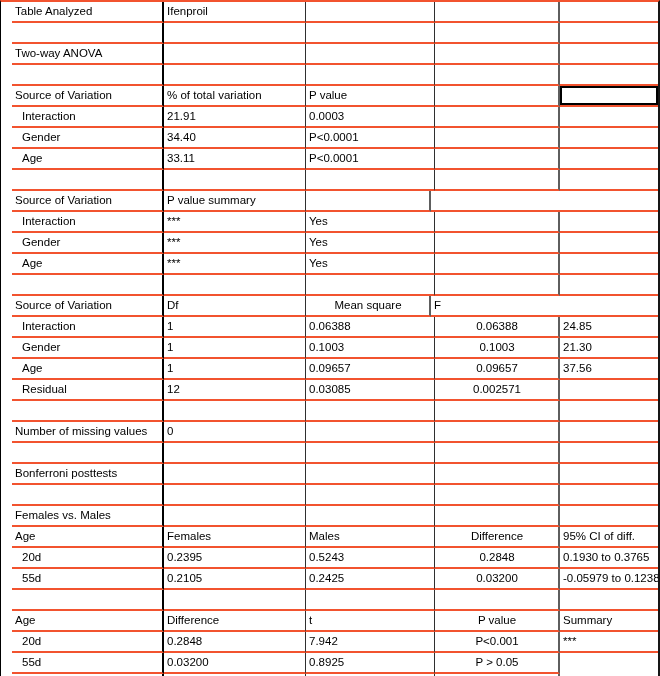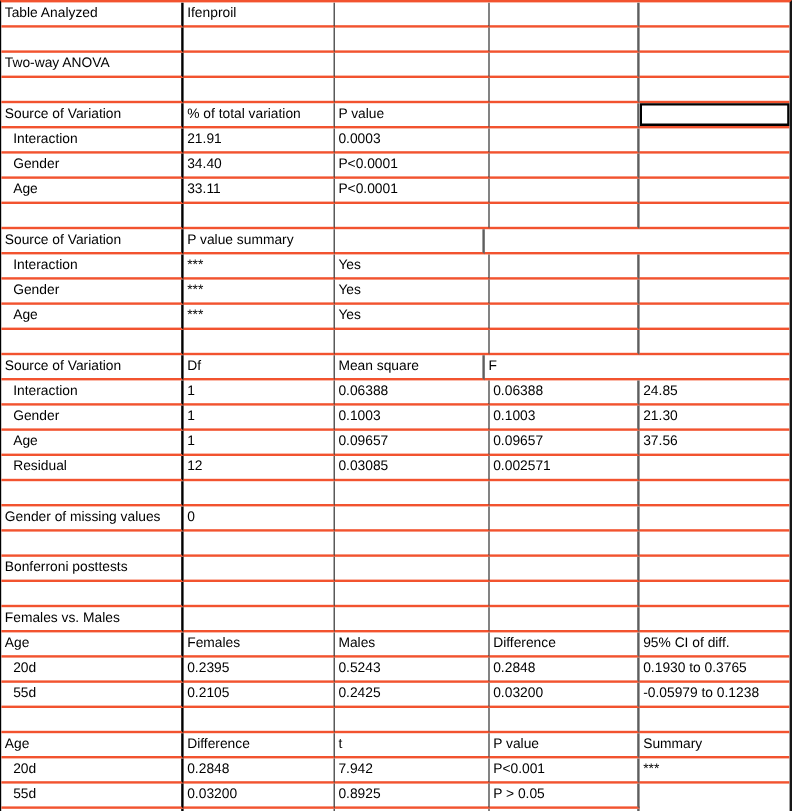--- a/index.html
+++ b/index.html
@@ -9,34 +9,34 @@
     box-sizing:border-box;
     background:var(--bg,#fff);
     border-top:2px solid var(--row-line,#f2532f);
     border-left:1px solid var(--vline-heavy,#000);
     border-right:2px solid var(--edge,#161616);
     overflow:hidden;
     font-family:"Liberation Sans", sans-serif;
     font-size:11.5px;
     color:var(--text,#000);
   }
-  .row{display:flex;height:21px;box-sizing:border-box;}
+  .row{display:flex;height:21px;box-sizing:border-box;padding-left:11px;}
   .cell{
     box-sizing:border-box;
     border-bottom:2px solid var(--row-line,#f2532f);
     padding:1px 2px 0 3px;
     line-height:17px;
     white-space:nowrap;
     overflow:hidden;
     background:transparent;
   }
   .c0{width:152px;border-right:2px solid var(--vline-heavy,#000);}
-  .c1{width:126px;border-right:1px solid var(--vline,#2f2f2f);}
+  .c1{width:142px;border-right:1px solid var(--vline,#2f2f2f);}
   .c2{width:129px;border-right:1px solid var(--vline,#2f2f2f);}
-  .c3{width:125px;border-right:2px solid var(--vline-soft,#5e5e5e);}
+  .c3{width:125px;border-right:2px solid var(--vline-soft,#5e5e5e);text-align:center;}
   .c4{flex:1;min-width:0;}
   .indent{padding-left:10px;}
   .selected{box-shadow:inset 0 0 0 2px var(--selection,#000);}
   .filler{height:2px;}
   .filler .cell{border-bottom:none;}
 </style>
 </head>
 <body>
 
 <div class="sheet" id="results-grid">
@@ -172,21 +172,21 @@
       <div class="cell c4"></div>
     </div>
     <div class="row">
       <div class="cell c0"></div>
       <div class="cell c1"></div>
       <div class="cell c2"></div>
       <div class="cell c3"></div>
       <div class="cell c4"></div>
     </div>
     <div class="row">
-      <div class="cell c0">Gender of missing values</div>
+      <div class="cell c0">Number of missing values</div>
       <div class="cell c1">0</div>
       <div class="cell c2"></div>
       <div class="cell c3"></div>
       <div class="cell c4"></div>
     </div>
     <div class="row">
       <div class="cell c0"></div>
       <div class="cell c1"></div>
       <div class="cell c2"></div>
       <div class="cell c3"></div>

